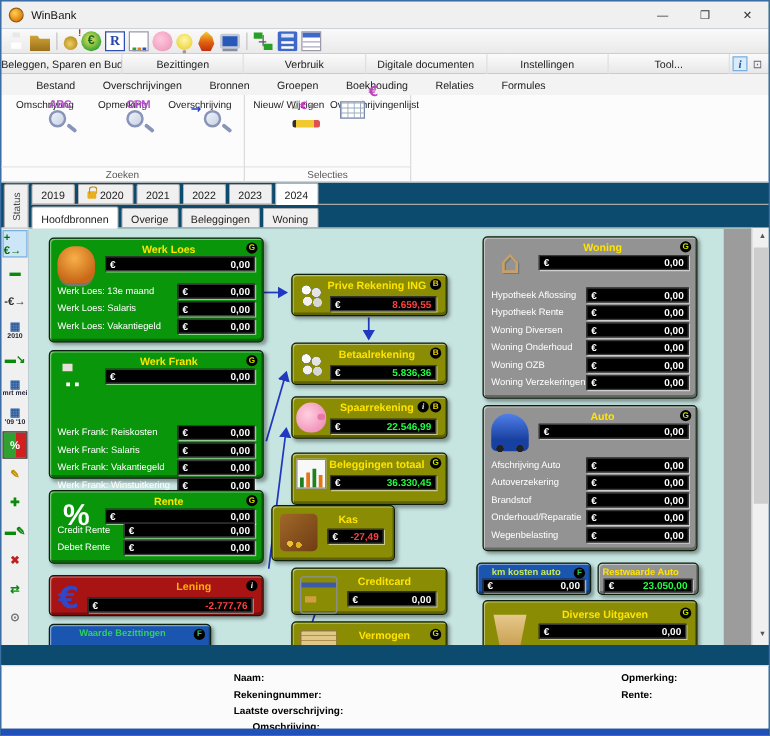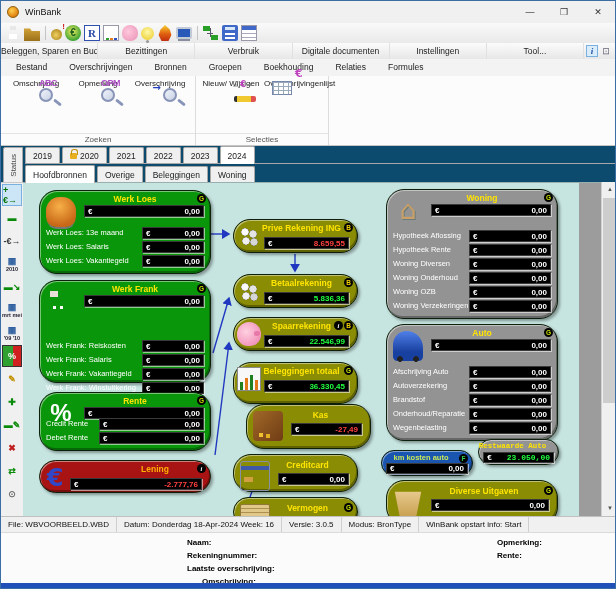--- a/index.html
+++ b/index.html
@@ -35,21 +35,21 @@
   .t-flow{background-image:linear-gradient(#28a028,#28a028),linear-gradient(#28a028,#28a028),linear-gradient(#556,#556),linear-gradient(#556,#556);background-size:7px 5px,7px 5px,6px 1px,1px 9px;background-position:0 1px,8px 10px,4px 8px,7px 3px;background-repeat:no-repeat;}
   .t-calculator{background:#4068c8;border-radius:2px;background-image:linear-gradient(#d8e8f8,#d8e8f8),linear-gradient(#fff,#fff),linear-gradient(#fff,#fff);background-size:10px 3px,10px 2px,10px 2px;background-position:3px 2px,3px 8px,3px 12px;background-repeat:no-repeat;}
   .t-calendar{background:#fff;border:1px solid #99a;background-image:linear-gradient(#4068c8,#4068c8),linear-gradient(#aab,#aab),linear-gradient(#aab,#aab);background-size:100% 4px,100% 1px,100% 1px;background-position:0 0,0 7px,0 11px;background-repeat:no-repeat;}
 
   
   .menutabs{top:42px;height:16px;background:linear-gradient(#fbfbfb,#e7e7e7);display:flex;align-items:center;font-size:8.5px;color:#222;}
   .mtab{flex:1;text-align:center;white-space:nowrap;overflow:hidden;border-right:1px solid #e0e0e0;line-height:16px;}
   .mtab:last-of-type{flex:0 0 38px;}
   .ibtn{flex:none;width:12px;height:12px;border:1px solid #7ab0e0;background:#d8ecfc;color:#2050a0;font:italic bold 9px/11px "Liberation Serif",serif;text-align:center;margin:0 2px;}
   .launcher{flex:none;width:12px;color:#667;font-size:9px;line-height:14px;text-align:center;margin-right:3px;}
-  .ribbontabs{top:58px;height:17px;background:#f3f3f3;display:flex;align-items:flex-start;font-size:8.5px;color:#222;padding-left:4px;}
+  .ribbontabs{top:58px;height:17px;background:#f3f3f3;display:flex;align-items:center;font-size:8.5px;color:#222;padding-left:17px;}
   .rtab{padding:0 11px;line-height:16px;height:16px;}
   .rtab.active{background:#fff;border:1px solid #aaa;border-bottom:none;height:17px;line-height:17px;position:relative;z-index:2;}
 
   
   .ribbon{top:75px;height:70px;background:#fcfcfc;border-bottom:1px solid #c6c6c6;display:flex;}
   .rgroup{position:relative;border-right:1px solid #dcdcdc;padding:1px 6px 12px 6px;display:flex;align-items:flex-start;gap:4px;}
   .glabel{position:absolute;bottom:0;left:0;right:0;text-align:center;font-size:8px;color:#555;border-top:1px solid #e4e4e4;line-height:11px;}
   .rbtn{width:58px;text-align:center;padding-top:2px;}
   .rbtn .rlabel{font-size:8px;color:#222;line-height:9px;}
   .ricon{width:30px;height:28px;position:relative;margin:1px auto 3px;}
@@ -84,21 +84,21 @@
   .canvas{position:absolute;top:181px;left:22px;width:578px;height:334px;background:#c6e4e0;overflow:hidden;border-top:1px solid #9ab0b0;}
   .graystrip{position:absolute;left:556px;top:0;width:22px;height:334px;background:#9c9c9c;}
   .arrows{position:absolute;inset:0;pointer-events:none;}
 
   .vscroll{position:absolute;top:181px;left:600px;width:16px;height:334px;background:#f0f0f0;border-left:1px solid #d0d0d0;}
   .sbtn{width:16px;height:15px;text-align:center;font-size:6px;line-height:15px;color:#555;}
   .sthumb{position:absolute;left:1px;top:16px;width:14px;height:205px;background:#cdcdcd;}
   .sbtn.down{position:absolute;bottom:0;}
 
   
-  .fbox{position:absolute;border:1px solid #0c200c;border-radius:18px;box-shadow:2px 2px 3px rgba(0,0,0,.35),inset 1px 1px 0 rgba(255,255,255,.45),inset -1px -2px 0 rgba(0,0,0,.3);}
+  .fbox{position:absolute;border:1px solid #0c200c;border-radius:4px;box-shadow:2px 2px 3px rgba(0,0,0,.35),inset 1px 1px 0 rgba(255,255,255,.45),inset -1px -2px 0 rgba(0,0,0,.3);}
   .c-green{background:#0a960a;}
   .c-olive{background:#8a8c04;}
   .c-gray{background:#939393;}
   .c-red{background:#a81414;}
   .c-blue{background:#1a55b0;}
   .fhead{position:absolute;display:flex;align-items:center;justify-content:center;gap:3px;font-weight:bold;font-size:8.5px;color:#ffe400;white-space:nowrap;}
   .k-wide .fhead{left:38px;right:18px;top:3px;}
   .k-small .fhead{left:28px;right:16px;top:3px;}
   .k-tallsmall .fhead{left:40px;right:16px;top:5px;}
   .k-mini .fhead{left:2px;right:14px;top:2px;font-size:7.5px;}
@@ -452,20 +452,28 @@
           <span style="color: rgb(255, 176, 0); padding-left: 48px;">Lening</span>
         </div>
         <span class="fbadges">
           <span class="bdg bdg-i">i</span>
         </span>
         <div class="fval">
           <span>€</span>
           <span class="amt vc-red">-2.777,76</span>
         </div>
       </div>
+      <div class="fbox c-blue k-mini" style="left: 16px; top: 316px; width: 130px; height: 30px;">
+        <div class="fhead">
+          <span style="color: rgb(48, 208, 96);">Waarde Bezittingen</span>
+        </div>
+        <span class="fbadges">
+          <span class="bdg bdg-F">F</span>
+        </span>
+      </div>
       <div class="fbox c-olive k-small" style="left: 210px; top: 36px; width: 125px; height: 34px;">
         <span class="icn icn-coins"></span>
         <div class="fhead">
           <span>Prive Rekening ING</span>
         </div>
         <span class="fbadges">
           <span class="bdg bdg-B">B</span>
         </span>
         <div class="fval">
           <span>€</span>
@@ -505,21 +513,21 @@
           <span>Beleggingen totaal</span>
         </div>
         <span class="fbadges">
           <span class="bdg bdg-G">G</span>
         </span>
         <div class="fval">
           <span>€</span>
           <span class="amt vc-green">36.330,45</span>
         </div>
       </div>
-      <div class="fbox c-olive k-tallsmall" style="left: 223px; top: 221px; width: 125px; height: 45px;">
+      <div class="fbox c-olive k-tallsmall" style="left: 194px; top: 221px; width: 99px; height: 45px;">
         <span class="icn icn-wallet"></span>
         <div class="fhead">
           <span>Kas</span>
         </div>
         <div class="fval">
           <span>€</span>
           <span class="amt vc-red">-27,49</span>
         </div>
       </div>
       <div class="fbox c-olive k-tallsmall" style="left: 210px; top: 271px; width: 125px; height: 38px;">
@@ -675,21 +683,21 @@
           <span style="color: rgb(200, 232, 88);">km kosten auto</span>
         </div>
         <span class="fbadges">
           <span class="bdg bdg-F">F</span>
         </span>
         <div class="fval">
           <span>€</span>
           <span class="amt vc-white">0,00</span>
         </div>
       </div>
-      <div class="fbox c-gray k-mini" style="left: 455px; top: 256px; width: 81px; height: 26px; font-family: Liberation Mono, monospace;">
+      <div class="fbox c-gray k-mini" style="left: 455px; top: 267px; width: 81px; height: 26px;">
         <div class="fhead">
           <span>Restwaarde Auto</span>
         </div>
         <div class="fval">
           <span>€</span>
           <span class="amt vc-green">23.050,00</span>
         </div>
       </div>
       <div class="fbox c-olive k-tallsmall" style="left: 363px; top: 297px; width: 172px; height: 45px;">
         <span class="icn icn-basket"></span>
@@ -705,27 +713,20 @@
         </div>
       </div>
     </div>
 
   <div class="vscroll">
     <div class="sbtn">▲</div>
     <div class="sthumb"></div>
     <div class="sbtn down">▼</div>
   </div>
 
-  <div class="band statusbar" id="statusbar">
-      <span class="sseg">File: WBVOORBEELD.WBD</span>
-      <span class="sseg">Datum: Donderdag 18-Apr-2024 Week: 16</span>
-      <span class="sseg">Versie: 3.0.5</span>
-      <span class="sseg">Modus: BronType</span>
-      <span class="sseg">WinBank opstart info: Start</span>
-    </div>
 
   <div class="band infopanel">
     <div class="icol icol2" id="icol2">
         <div>Naam:</div>
         <div>Rekeningnummer:</div>
         <div>Laatste overschrijving:</div>
         <div>Omschrijving:</div>
       </div>
     <div class="icol icol3" id="icol3">
         <div>Opmerking:</div>

